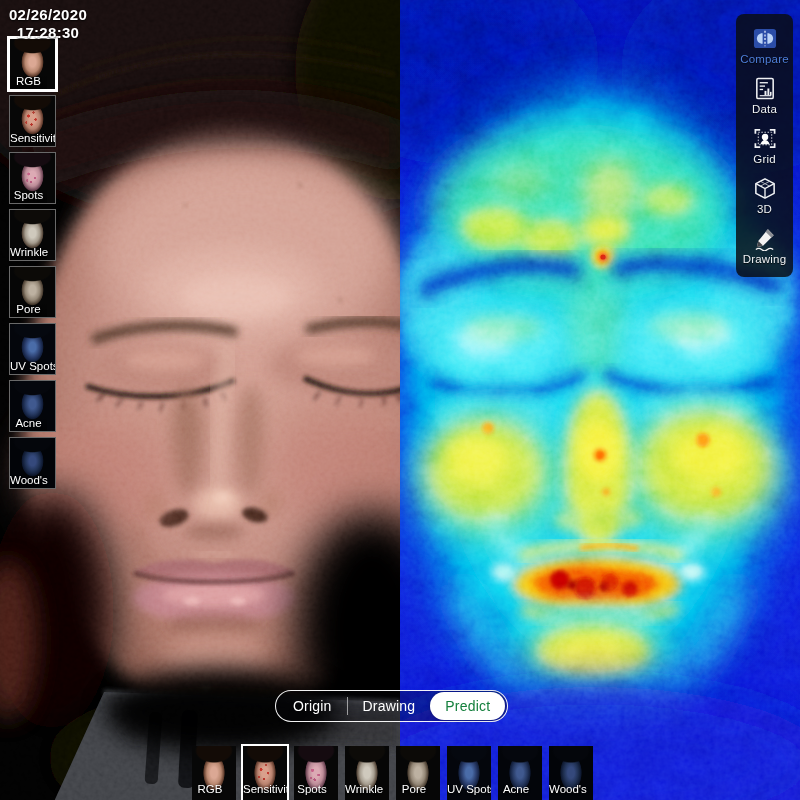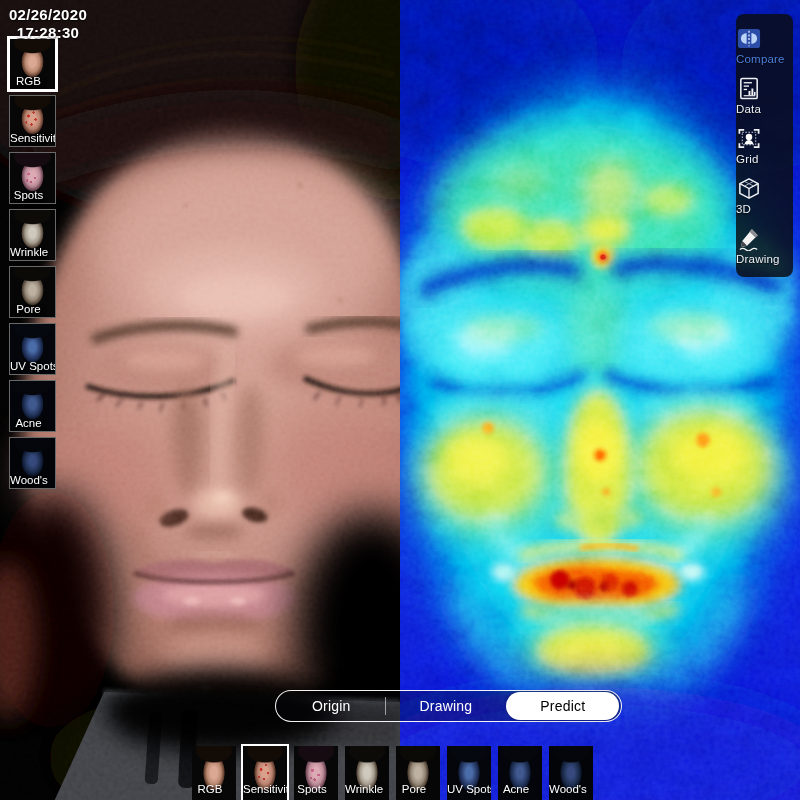--- a/index.html
+++ b/index.html
@@ -53,35 +53,35 @@
   .speckles.pink { background:
       radial-gradient(2.6px 2.6px at 42% 42%, rgba(196,86,130,.85) 0 55%, transparent 62%),
       radial-gradient(2.2px 2.2px at 56% 50%, rgba(186,76,122,.8) 0 55%, transparent 62%),
       radial-gradient(2.2px 2.2px at 47% 58%, rgba(176,70,114,.8) 0 55%, transparent 62%),
       radial-gradient(2px 2px at 38% 55%, rgba(176,70,114,.7) 0 55%, transparent 62%); }
 
   
   .tool-panel { position:absolute; right:7px; top:14px; width:57px; z-index:30;
     background:rgba(10,13,19,.84); border-radius:8px; padding:7px 0 6px;
     display:flex; flex-direction:column; }
-  .tool { display:flex; flex-direction:column; align-items:flex-start; gap:2px;
+  .tool { display:flex; flex-direction:column; align-items:center; gap:2px;
     padding:5px 0 6px; cursor:pointer; }
   .tool-label { color:#eef1f4; font-size:11.5px; font-weight:500; letter-spacing:.2px;
     text-shadow:0 1px 1px rgba(0,0,0,.8); }
   .tool.active .tool-label { color:#4d7ed8; }
   .ticon { width:26px; height:25px; display:block; }
 
   
   .segmented { position:absolute; left:275px; top:690px; height:32px; z-index:35;
     display:flex; align-items:center; border:1.5px solid rgba(255,255,255,.95);
     border-radius:16px; background:rgba(8,8,14,.30); padding:0 2px; }
   .seg { height:28px; display:flex; align-items:center; justify-content:center;
-    padding:0 34px; color:#fff; font-size:14px; letter-spacing:.2px;
+    padding:0 15px; color:#fff; font-size:14px; letter-spacing:.2px;
     border-radius:14px; cursor:pointer; white-space:nowrap; }
-  .seg.selected { background:#fff; color:#000000; font-weight:500;
+  .seg.selected { background:#fff; color:#15803d; font-weight:500;
     box-shadow:0 0 3px rgba(0,0,0,.35); }
   .seg-divider { width:1px; height:18px; background:rgba(255,255,255,.55); }
 
   
   .bottom-strip { position:absolute; left:192px; top:746px; z-index:25;
     display:flex; gap:7px; }
   .bottom-strip .tile { width:44px; height:58px; border:none; }
   .bottom-strip .tile.selected { box-shadow:0 0 0 2px #fff; }
   .bottom-strip .tile-label { bottom:7px; background:none; font-size:11.5px; }
 </style>

